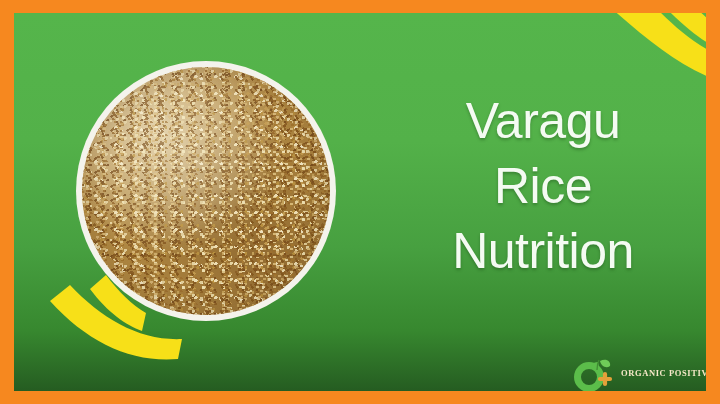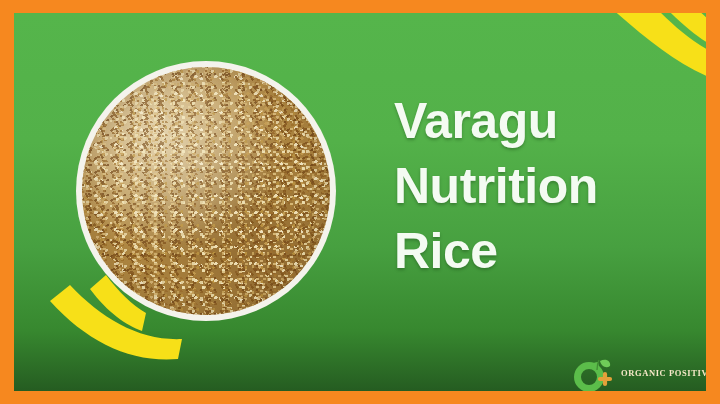--- a/index.html
+++ b/index.html
@@ -123,25 +123,25 @@
       radial-gradient(circle at 36% 30%, rgba(255,252,235,.30) 0%, rgba(255,252,235,0) 50%),
       radial-gradient(circle at 50% 50%, rgba(0,0,0,0) 55%, rgba(60,35,10,.28) 100%);
   }
 
   
   .headline {
     position: absolute;
     left: 380px;
     top: 76px;
     width: 298px;
-    text-align: left;
+    text-align: center;
     color: #f4fbf2;
     font-size: 50px;
     line-height: 65px;
-    font-weight: bold;
+    font-weight: normal;
     letter-spacing: -0.5px;
     text-shadow: 0 2px 3px rgba(20,60,18,.35);
   }
   .headline .hl-line { display: block; white-space: nowrap; }
 
   
   .brand {
     position: absolute;
     left: 559px;
     top: 338px;
@@ -186,22 +186,22 @@
 
     <div class="grain-circle">
       <div class="grain-inner">
         <div class="grain-texture"></div>
         <div class="grain-shade"></div>
       </div>
     </div>
 
     <div class="headline">
       <span class="hl-line">Varagu</span>
+      <span class="hl-line">Rice</span>
       <span class="hl-line">Nutrition</span>
-      <span class="hl-line">Rice</span>
     </div>
 
     <div class="brand">
       <div class="brand-mark">
         <svg viewBox="0 0 44 40" width="44" height="40">
           <circle cx="16" cy="24" r="11.5" fill="none" stroke="#5bbd4a" stroke-width="7"></circle>
           <path d="M27 26 h10 M32 21 v10" stroke="#e3a13a" stroke-width="4.2" stroke-linecap="round"></path>
           <path d="M25 9 C 19 9, 17 14, 20 17 C 24 18, 27 14, 25 9 Z" fill="#5bbd4a"></path>
           <path d="M27 8 C 33 5, 38 8, 37 13 C 33 16, 28 13, 27 8 Z" fill="#6fcc58"></path>
           <path d="M24 17 C 24 12, 25 9, 26 7" stroke="#3f8c32" stroke-width="1.3" fill="none"></path>

